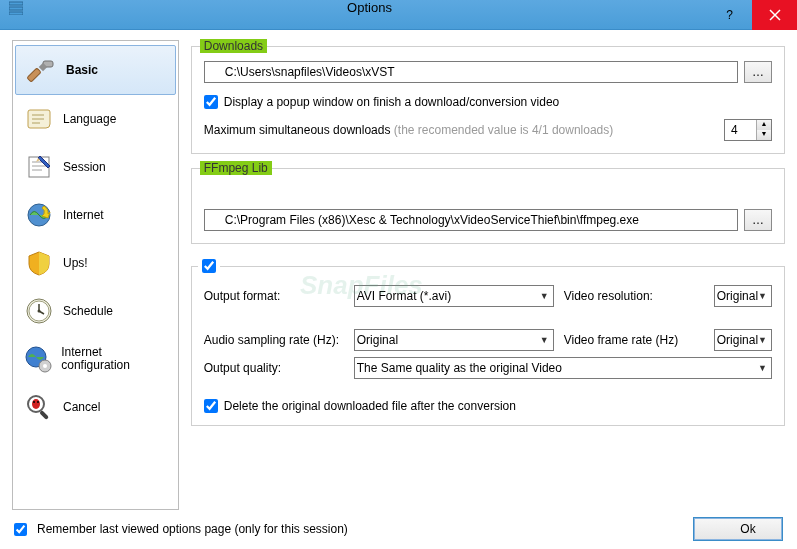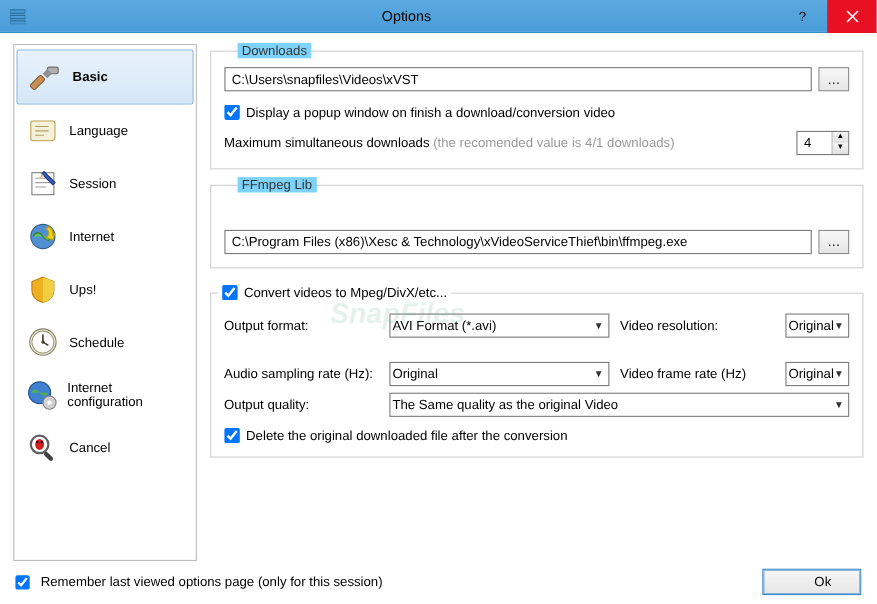--- a/index.html
+++ b/index.html
@@ -1,38 +1,38 @@
 <!DOCTYPE html>
 <html><head>
 <meta charset="utf-8">
 <style>
 * { box-sizing: border-box; margin: 0; padding: 0; font-family: "Segoe UI", Tahoma, sans-serif; font-size: 12px; }
 body { background: #fff; width: 797px; height: 549px; overflow: hidden; }
 
-.titlebar { height: 30px; background: linear-gradient(#5ca8e0, #4a9dd8); display: flex; align-items: center; padding-left: 8px; color: #fff; border-bottom: 1px solid #3a8cc8; }
+.titlebar { height: 30px; background: linear-gradient(#5ca8e0, #4a9dd8); display: flex; align-items: flex-start; padding-left: 8px; color: #fff; border-bottom: 1px solid #3a8cc8; }
 .titlebar .sys-icon { width: 16px; height: 16px; margin-right: 8px; display:flex; align-items:center; justify-content:center; }
 .titlebar .title { flex: 1; text-align: center; font-size: 13px; color:#000; }
 .titlebar .win-btns { display: flex; }
 .titlebar .win-btn { width: 45px; height: 30px; display:flex; align-items:center; justify-content:center; color:#000; }
 .titlebar .win-btn.close { background: #e81123; color:#fff; }
 
 .client { display: flex; height: 480px; padding: 10px 12px 0 12px; gap: 12px; }
 
 .sidebar { width: 177px; border: 1px solid #bcbcbc; background: #fff; display:flex; flex-direction:column; padding: 4px 0; }
 .side-item { display:flex; align-items:center; gap:8px; padding: 8px 10px; cursor: default; }
 .side-item.selected { background: linear-gradient(#e9f2fb, #d5e7f8); border: 1px solid #8ab4e0; margin: 0 2px; font-weight: bold; border-radius:2px; }
 .side-item .side-icon { width:32px; height:32px; display:flex; align-items:center; justify-content:center; }
 .side-item .side-label { font-size:12px; }
 
 .main { flex:1; display:flex; flex-direction:column; gap: 8px; }
 .groupbox { border: 1px solid #cfcfcf; padding: 14px 12px 12px 12px; position: relative; margin-top: 6px; }
-.groupbox .legend { position:absolute; top:-8px; left:24px; background:#7dd3fc; padding: 0 4px; color:#333; font-size:12px; }
+.groupbox .legend { position:absolute; top:-8px; left:8px; background:#84cc16; padding: 0 4px; color:#333; font-size:12px; }
 
 .path-row { display:flex; gap:6px; margin-bottom: 12px; }
-.text-input { flex:1; border: 1px solid #7a7a7a; height: 22px; padding: 2px 6px; background:#fff; font-size:12px; }
+.text-input { flex:1; border: 1px solid #7a7a7a; height: 22px; padding: 2px 20px; background:#fff; font-size:12px; }
 .browse-btn { width: 28px; height:22px; border:1px solid #8a8a8a; background: linear-gradient(#f7f7f7,#e6e6e6); text-align:center; line-height:18px; }
 
 .check-row { display:flex; align-items:center; gap:6px; margin-bottom:10px; }
 .check-row input[type=checkbox] { width:14px; height:14px; }
 .hint { color:#9a9a9a; }
 
 .spin-row { display:flex; align-items:center; justify-content:space-between; }
 .spinner { display:flex; align-items:center; border:1px solid #7a7a7a; height:22px; width:48px; }
 .spinner .spin-val { flex:1; padding: 0 6px; }
 .spinner .spin-btns { display:flex; flex-direction:column; border-left:1px solid #aaa; }
@@ -203,21 +203,20 @@
         <input type="text" class="text-input" value="C:\Program Files (x86)\Xesc &amp; Technology\xVideoServiceThief\bin\ffmpeg.exe" style="">
         <button class="browse-btn">
           <span>…</span>
         </button>
       </div>
     </div>
 
     <div class="groupbox" style="margin-top:14px;">
       <div class="check-row" style="position:absolute; top:-8px; left:6px; background:#fff; padding:0 4px; margin-bottom:0;">
         <input type="checkbox" checked="" style="">
-        <span>Convert videos to Mpeg/DivX/etc...</span>
       </div>
 
       <div class="conv-grid" style="margin-top:4px;">
         <span>Output format:</span>
         <div class="select">
           <span>AVI Format (*.avi)</span>
           <span class="arrow">▼</span>
         </div>
         <span>Video resolution:</span>
         <div class="select">
@@ -238,21 +237,21 @@
       </div>
 
       <div class="conv-grid-full">
         <span>Output quality:</span>
         <div class="select">
           <span>The Same quality as the original Video</span>
           <span class="arrow">▼</span>
         </div>
       </div>
 
-      <div class="check-row" style="margin-top:10px; margin-bottom:0;">
+      <div class="check-row" style="margin-top:20px; margin-bottom:0;">
         <input type="checkbox" checked="" style="">
         <span>Delete the original downloaded file after the conversion</span>
       </div>
     </div>
 
   </div>
 </div>
 
 <div class="footer">
   <input type="checkbox" checked="" style="">

